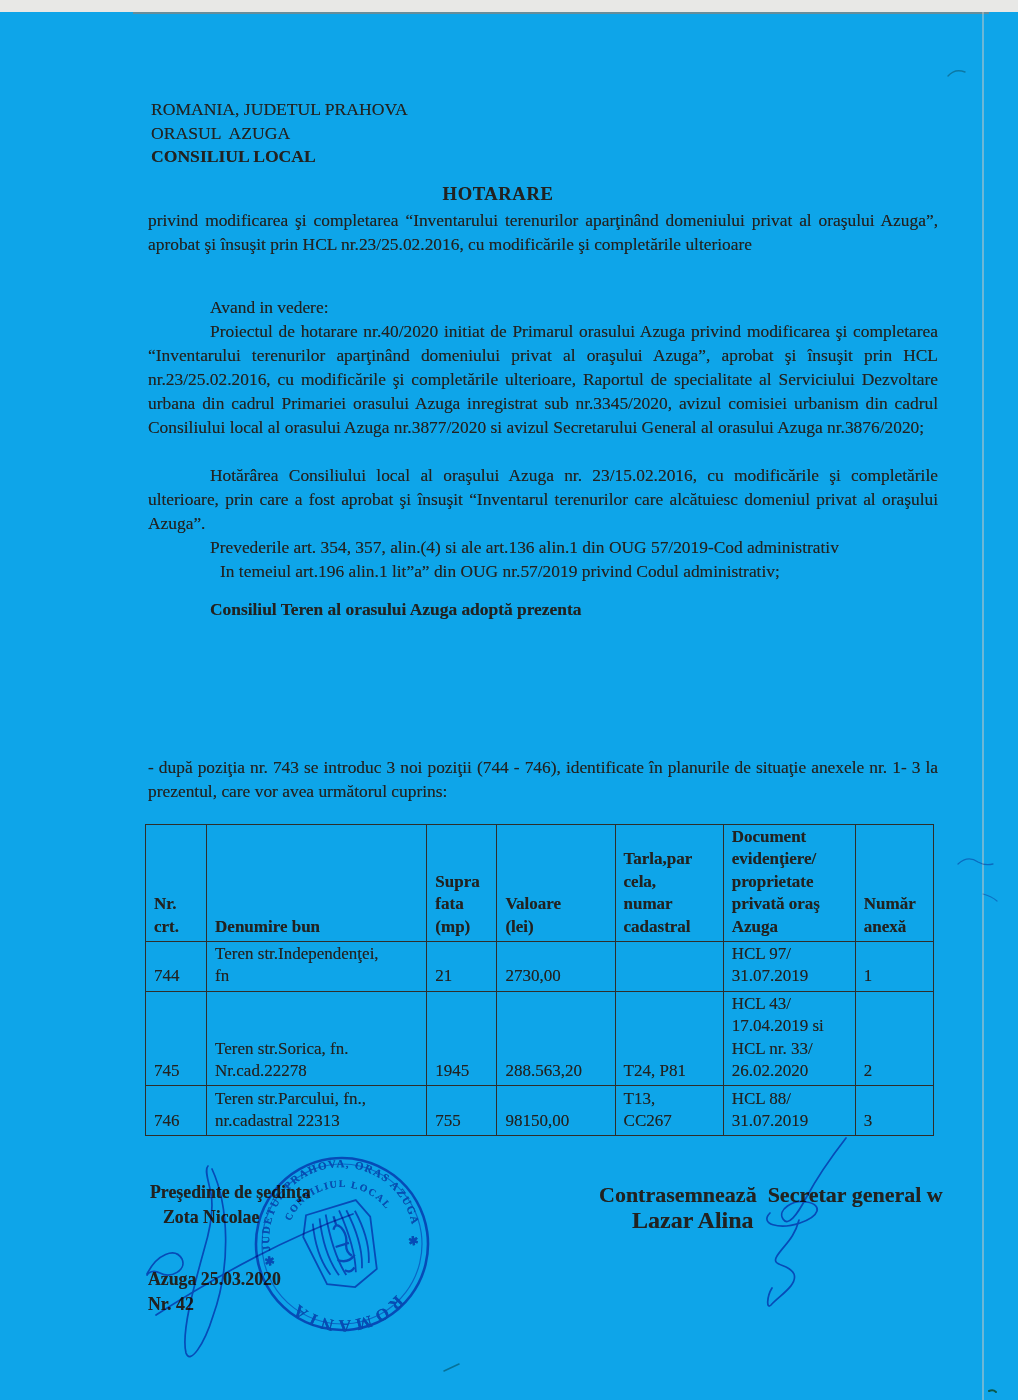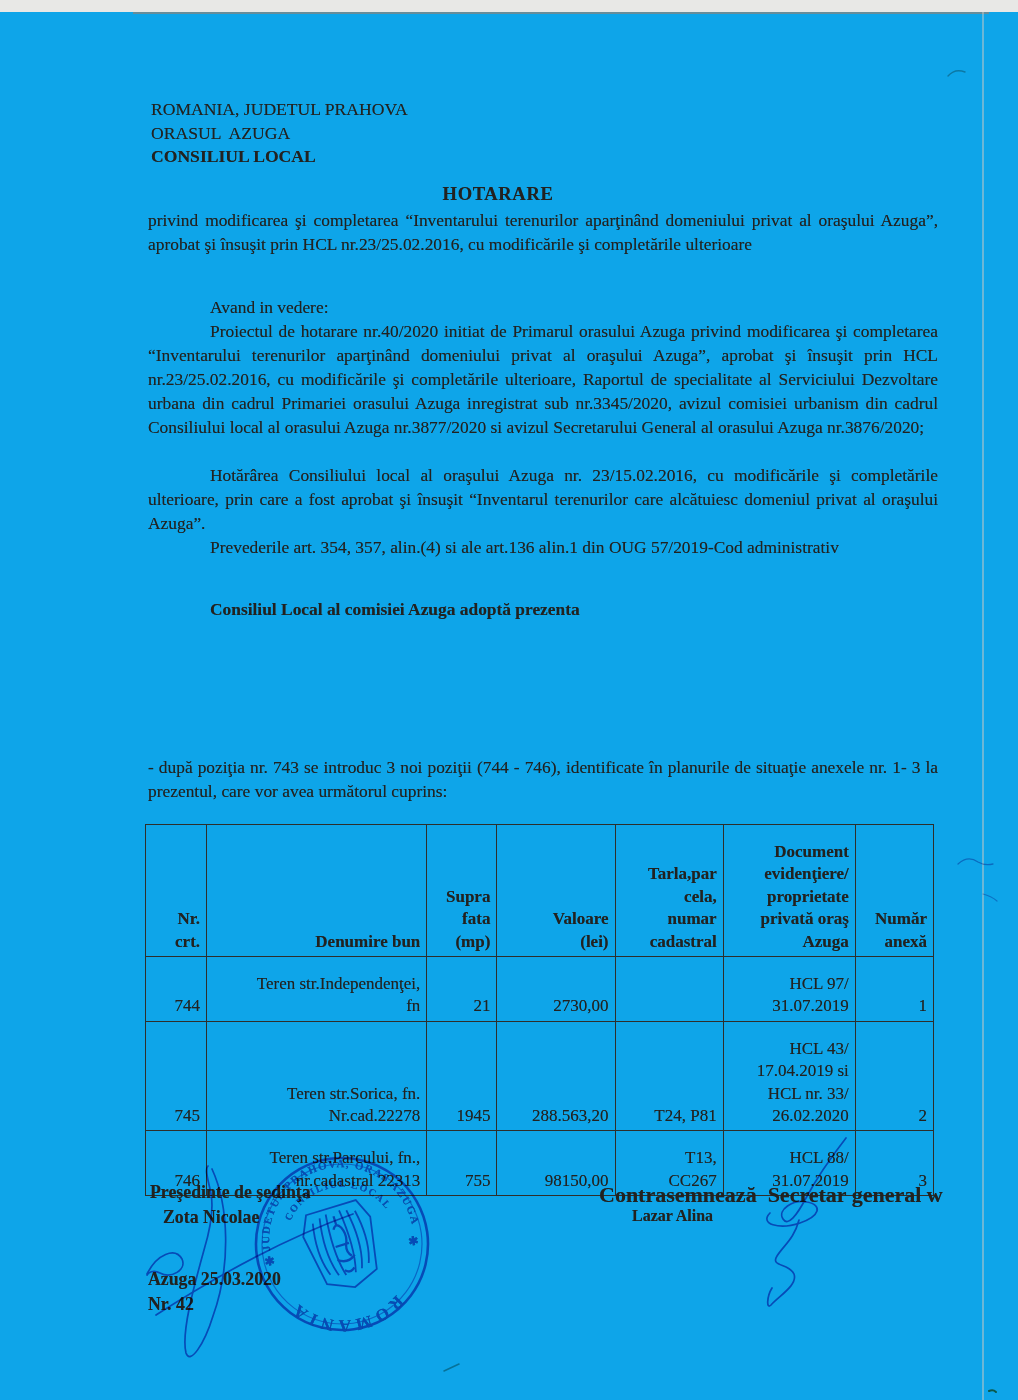--- a/index.html
+++ b/index.html
@@ -34,36 +34,36 @@
   .art1  { left:148px; top:671px; width:790px; text-indent:68px; }
   .art1 b { margin-right:10px; }
   .bullet{ left:148px; top:743px; width:790px; }
   .art2  { left:148px; top:1106px; width:792px; text-indent:62px; }
   .art2 b { margin-right:16px; }
 
   table.inv { position:absolute; left:145px; top:812px; width:789px;
     border-collapse:collapse; table-layout:fixed; }
   table.inv th, table.inv td {
     border:1.7px solid #2e2e2c; font-size:17px; line-height:22.4px;
-    padding:16px 6px 3px 8px; white-space:pre-line; font-weight:normal;
-    text-align:right; vertical-align:bottom; overflow:hidden;
+    padding:1px 6px 3px 8px; white-space:pre-line; font-weight:normal;
+    text-align:left; vertical-align:bottom; overflow:hidden;
   }
   table.inv th { font-weight:bold; }
   th.num-r, td.num-r { text-align:right; padding-right:9px; }
   td.ctr { text-align:center; }
   td.top { vertical-align:top; }
   .h-row  { height:112px; }
   .r-744  { height:46px; }
   .r-745  { height:90px; }
   .r-746  { height:50px; }
 
   .sig-left-role  { left:150px; top:1170px; font-size:17.8px; }
   .sig-left-name  { left:163px; top:1195px; font-size:17.8px; }
   .sig-right-role { left:599px; top:1170px; font-size:22px; }
-  .sig-right-name { left:632px; top:1195px; font-size:16px; }
+  .sig-right-name { left:632px; top:1195px; font-size:24px; }
   .foot-date { left:148px; top:1257px; font-size:17.8px; }
   .foot-nr   { left:148px; top:1282px; font-size:17.8px; }
 
   .scan-topline { left:133px; top:0; width:856px; height:2px; background:#85857f; opacity:.75; }
   .scan-vline   { left:982px; top:0; width:2px; height:1400px; background:#c9c9c4; opacity:.5; }
 
   .overlay { left:0; top:0; width:1018px; height:1400px; pointer-events:none; }
   .ink { mix-blend-mode:multiply; }
   .stamp-box { left:250px; top:1140px; width:184px; height:184px; mix-blend-mode:multiply; }
   .stamp-txt { font-family:"Liberation Serif",serif; font-weight:bold;
@@ -83,22 +83,23 @@
     <div class="b">CONSILIUL LOCAL</div>
   </div>
 
   <div class="abs doc-title b">HOTARARE</div>
   <div class="abs subject body-txt just">privind modificarea şi completarea  “Inventarului  terenurilor aparţinând domeniului privat al oraşului Azuga”, aprobat şi însuşit prin HCL nr.23/25.02.2016, cu modificările şi completările ulterioare</div>
 
   <div class="abs intro body-txt ind">Avand in vedere:</div>
   <div class="abs p1 body-txt just ind">Proiectul de hotarare nr.40/2020 initiat de Primarul orasului Azuga privind modificarea şi completarea “Inventarului terenurilor aparţinând domeniului privat al oraşului Azuga”, aprobat şi însuşit prin HCL nr.23/25.02.2016, cu modificările şi completările ulterioare, Raportul de specialitate al Serviciului Dezvoltare urbana din cadrul Primariei orasului Azuga inregistrat sub nr.3345/2020, avizul comisiei urbanism din cadrul Consiliului local al orasului Azuga nr.3877/2020 si avizul Secretarului General al orasului Azuga nr.3876/2020;</div>
   <div class="abs p2 body-txt just ind">Hotărârea Consiliului local al oraşului Azuga nr. 23/15.02.2016, cu modificările şi completările ulterioare, prin care a fost aprobat şi însuşit  “Inventarul terenurilor care alcătuiesc domeniul privat al oraşului Azuga”.</div>
   <div class="abs p3 body-txt ind">Prevederile art. 354, 357, alin.(4) si ale  art.136 alin.1 din OUG 57/2019-Cod administrativ</div>
-
-  <div class="abs adopt body-txt ind b">Consiliul Local al comisiei Azuga adoptă prezenta</div>
+  <div class="abs p4 body-txt ind2">In temeiul art.196 alin.1 lit”a” din OUG nr.57/2019 privind Codul administrativ;</div>
+
+  <div class="abs adopt body-txt ind b">Consiliul Teren al orasului Azuga adoptă prezenta</div>
 
   <div class="abs bullet body-txt just">- după poziţia nr. 743 se introduc 3 noi poziţii (744 - 746), identificate în planurile de situaţie anexele  nr. 1- 3  la prezentul, care vor avea următorul cuprins:</div>
 
   <table class="inv">
     <colgroup>
       <col style="width:61px">
         <col style="width:220px">
         <col style="width:70px">
       <col style="width:118px">
         <col style="width:108px">

